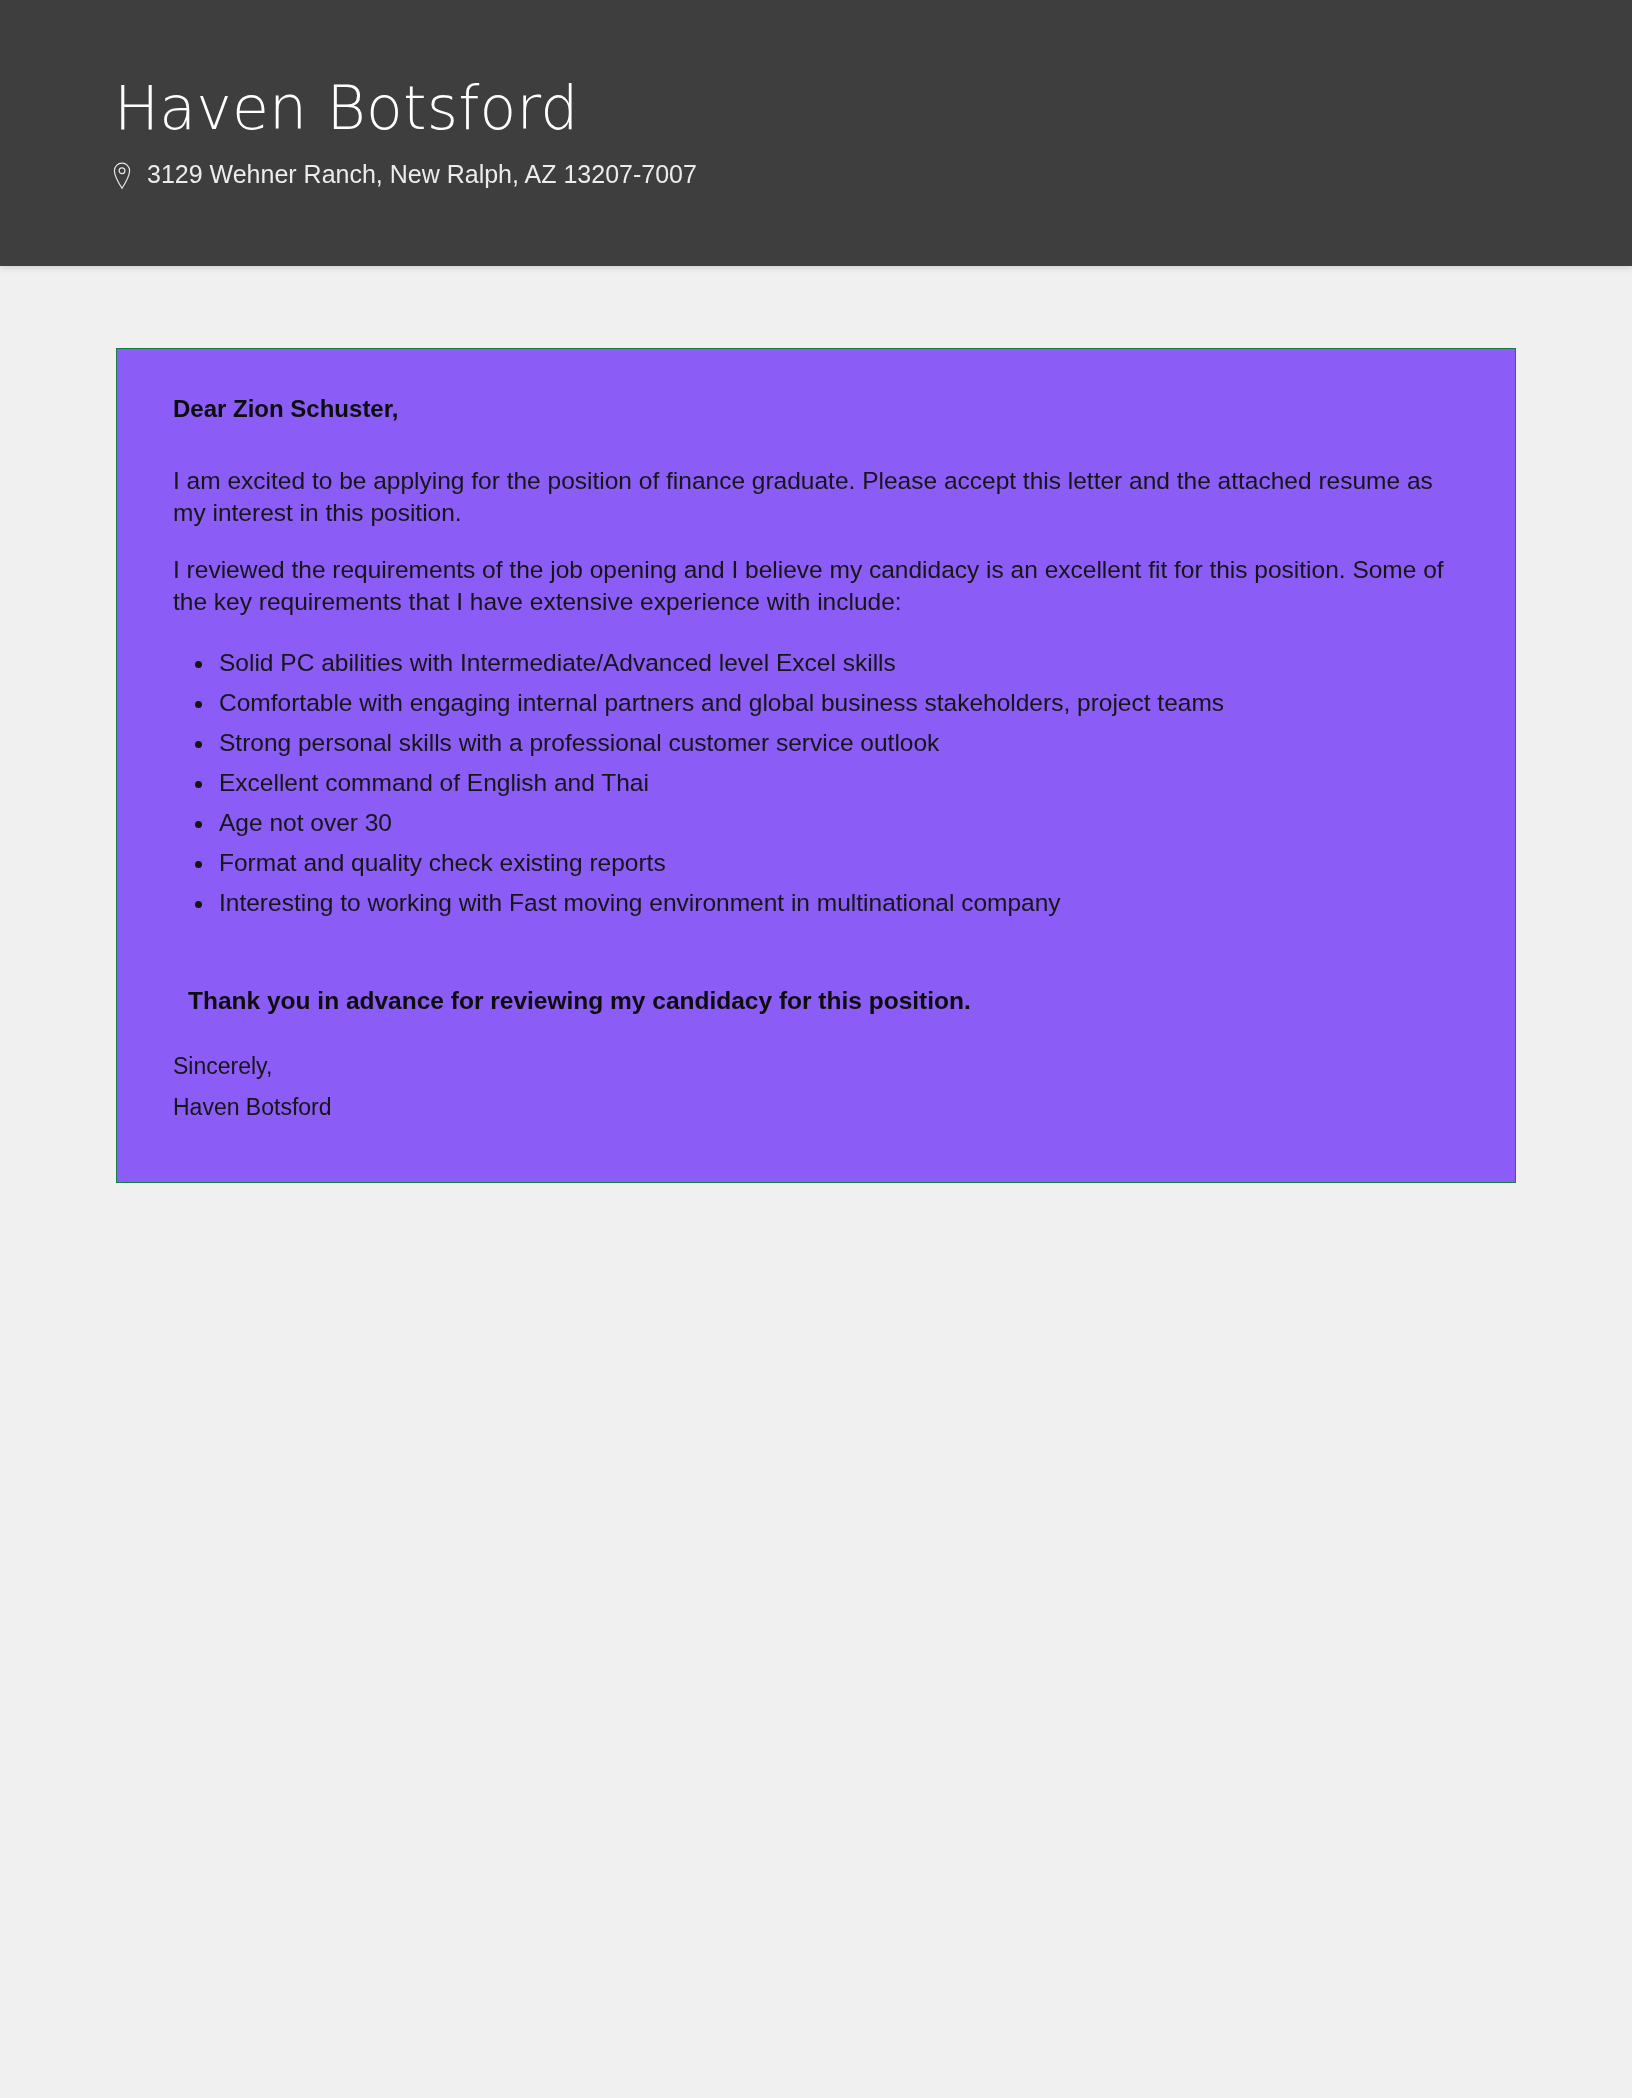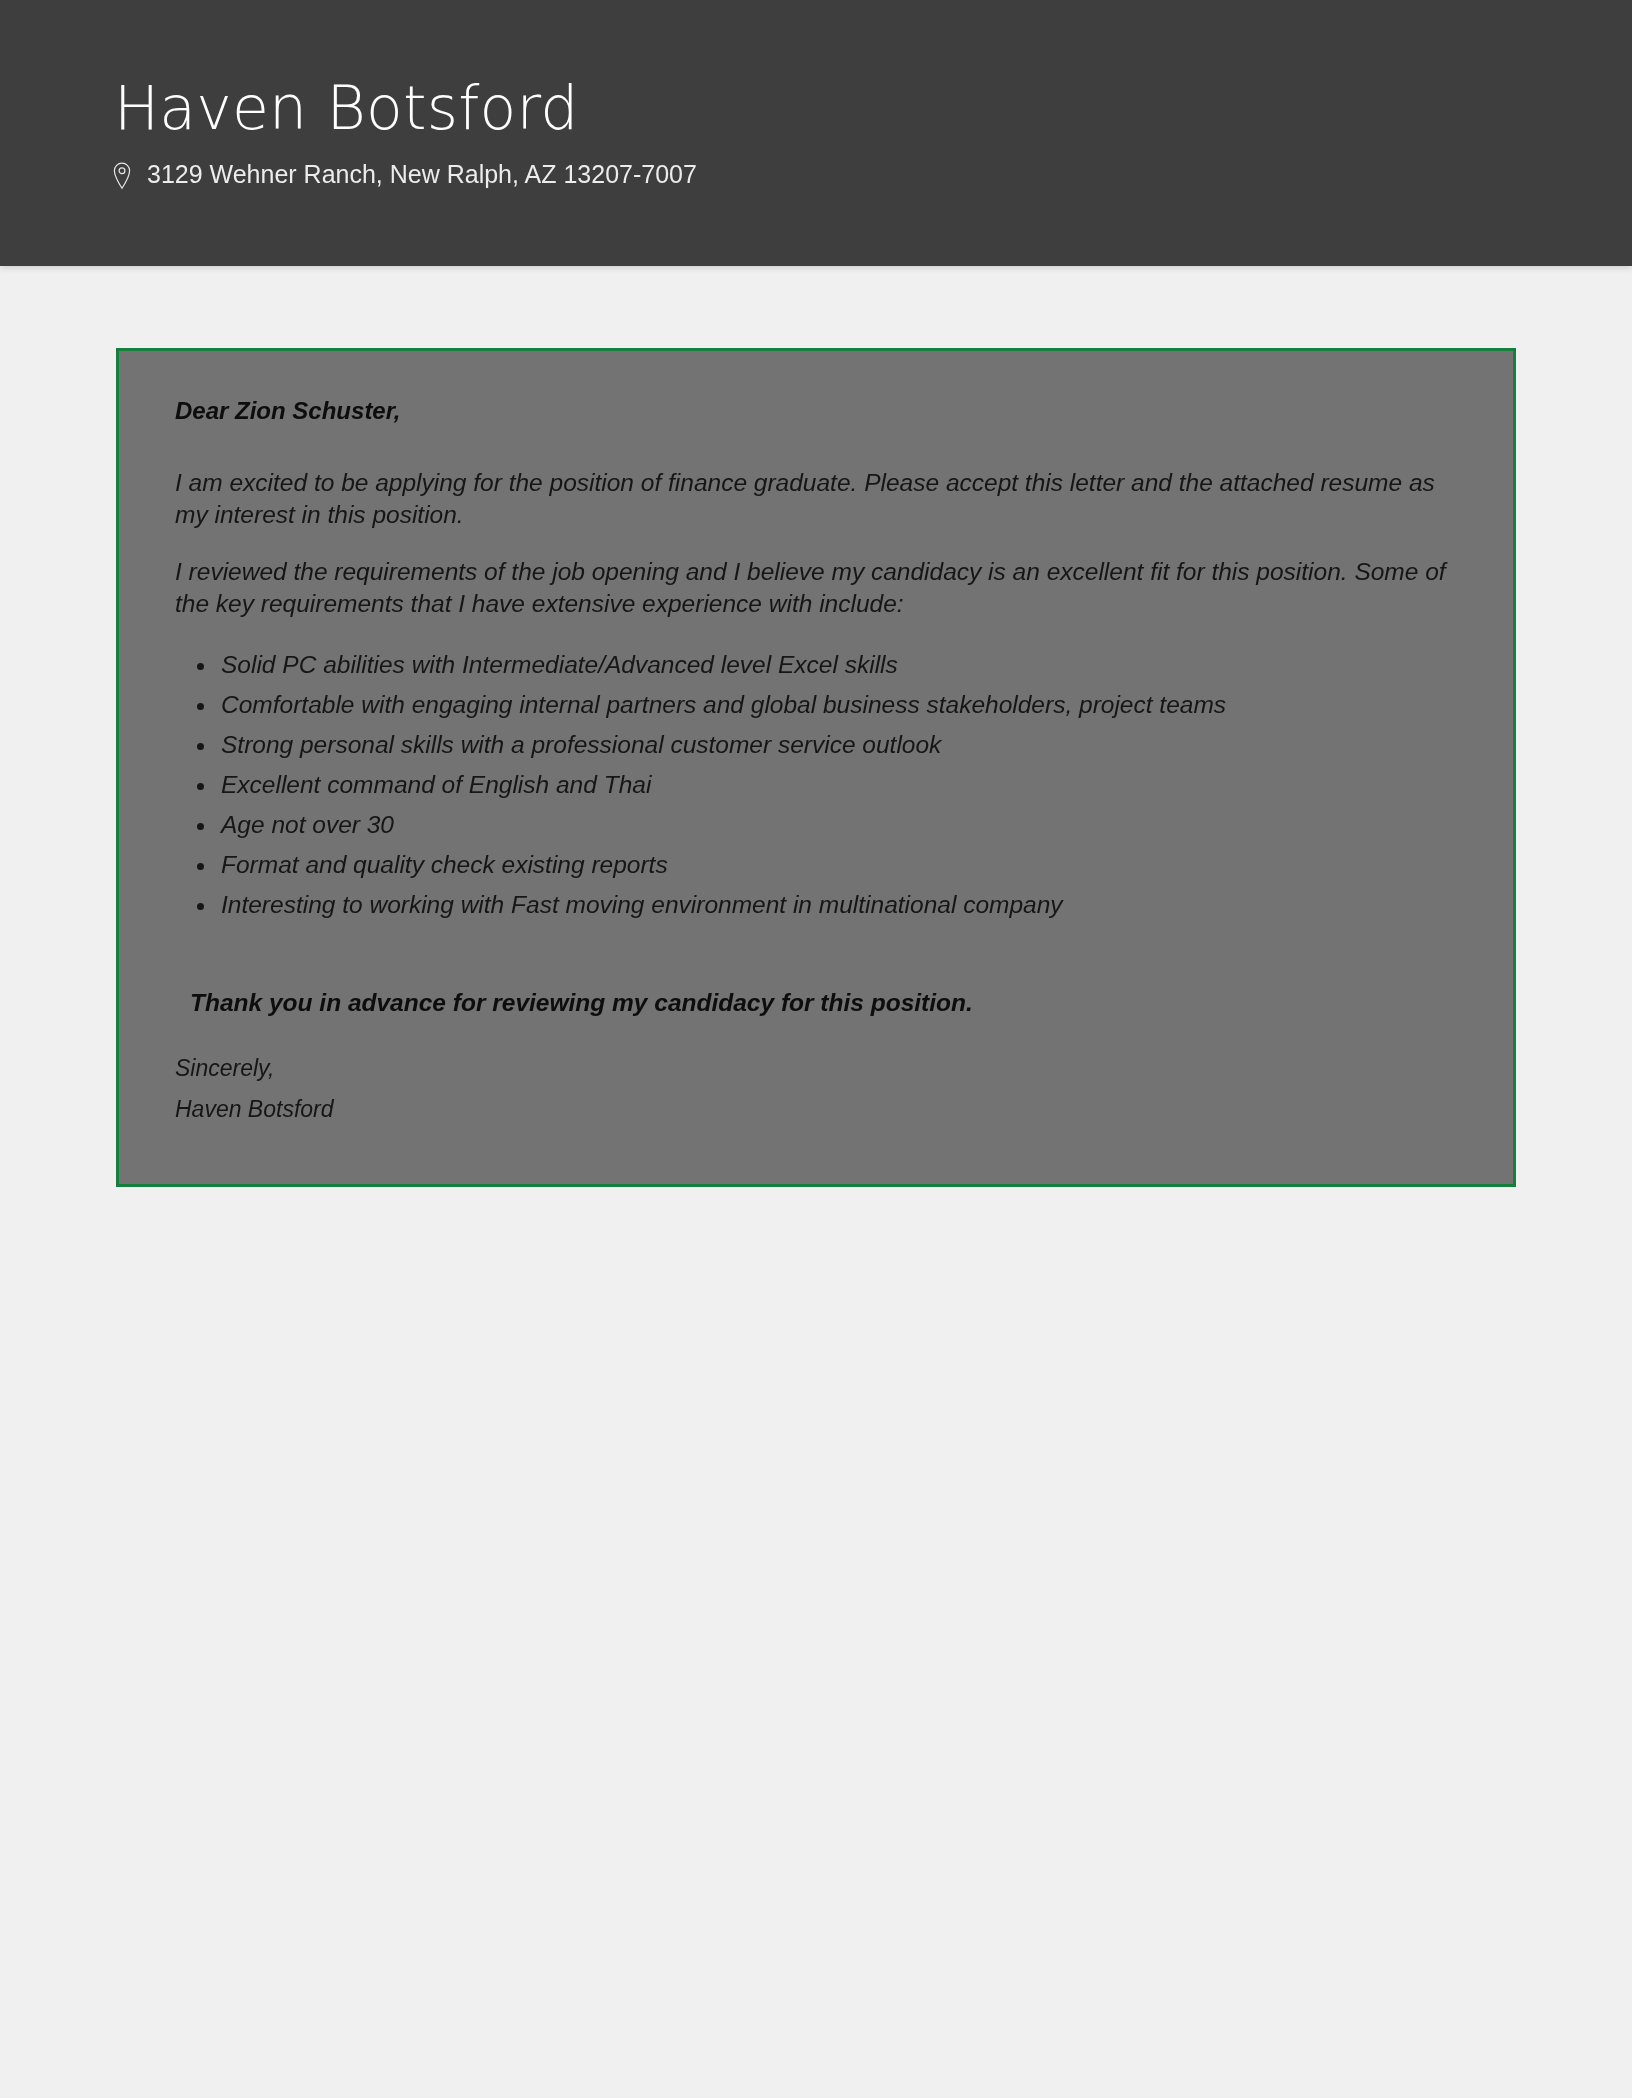--- a/index.html
+++ b/index.html
@@ -58,26 +58,25 @@
   .header-address {
     white-space: nowrap;
   }
 
   
   .page {
     padding: 82px 116px 0 116px;
     box-sizing: border-box;
   }
   .letter-card {
-    background: #737373;
-    border: 3px solid #15803d;
+    background: #8b5cf6;
+    border: 1px solid #15803d;
     box-sizing: border-box;
     width: 1400px;
     padding: 44px 56px 54px 56px;
-    font-style: italic;
   }
 
   
   .letter-card,
   .letter-card p,
   .letter-card li {
     font-family: "Liberation Sans Narrow", "Liberation Sans", sans-serif;
     font-stretch: condensed;
   }
   .salutation {

